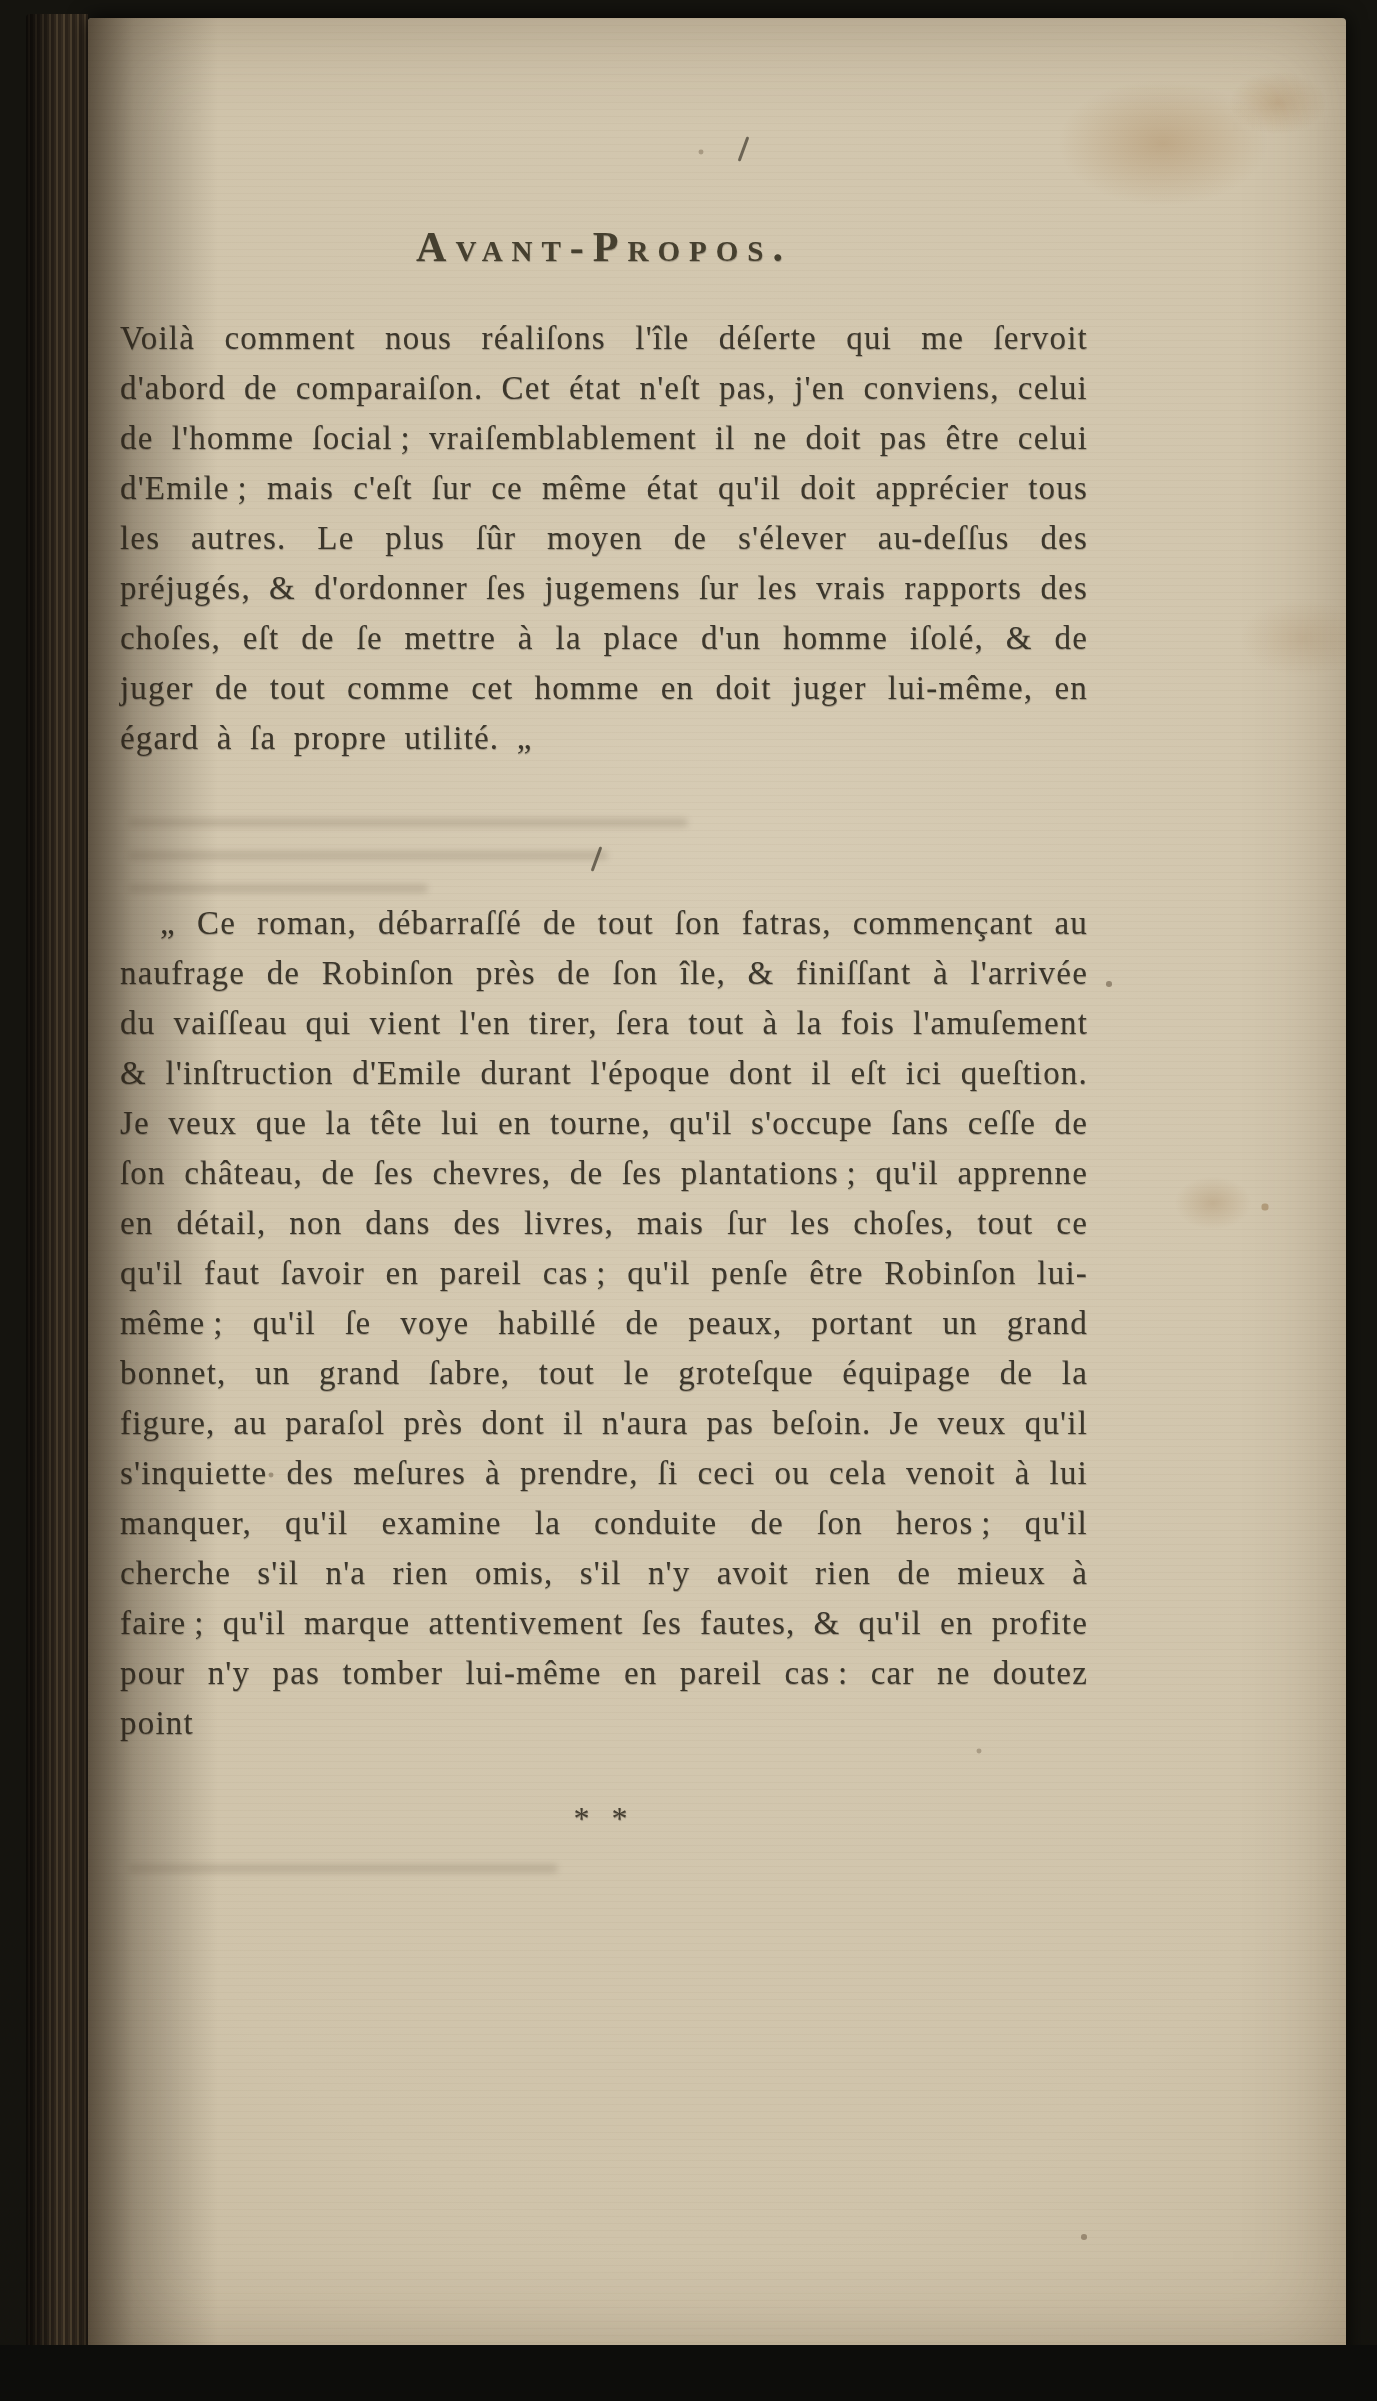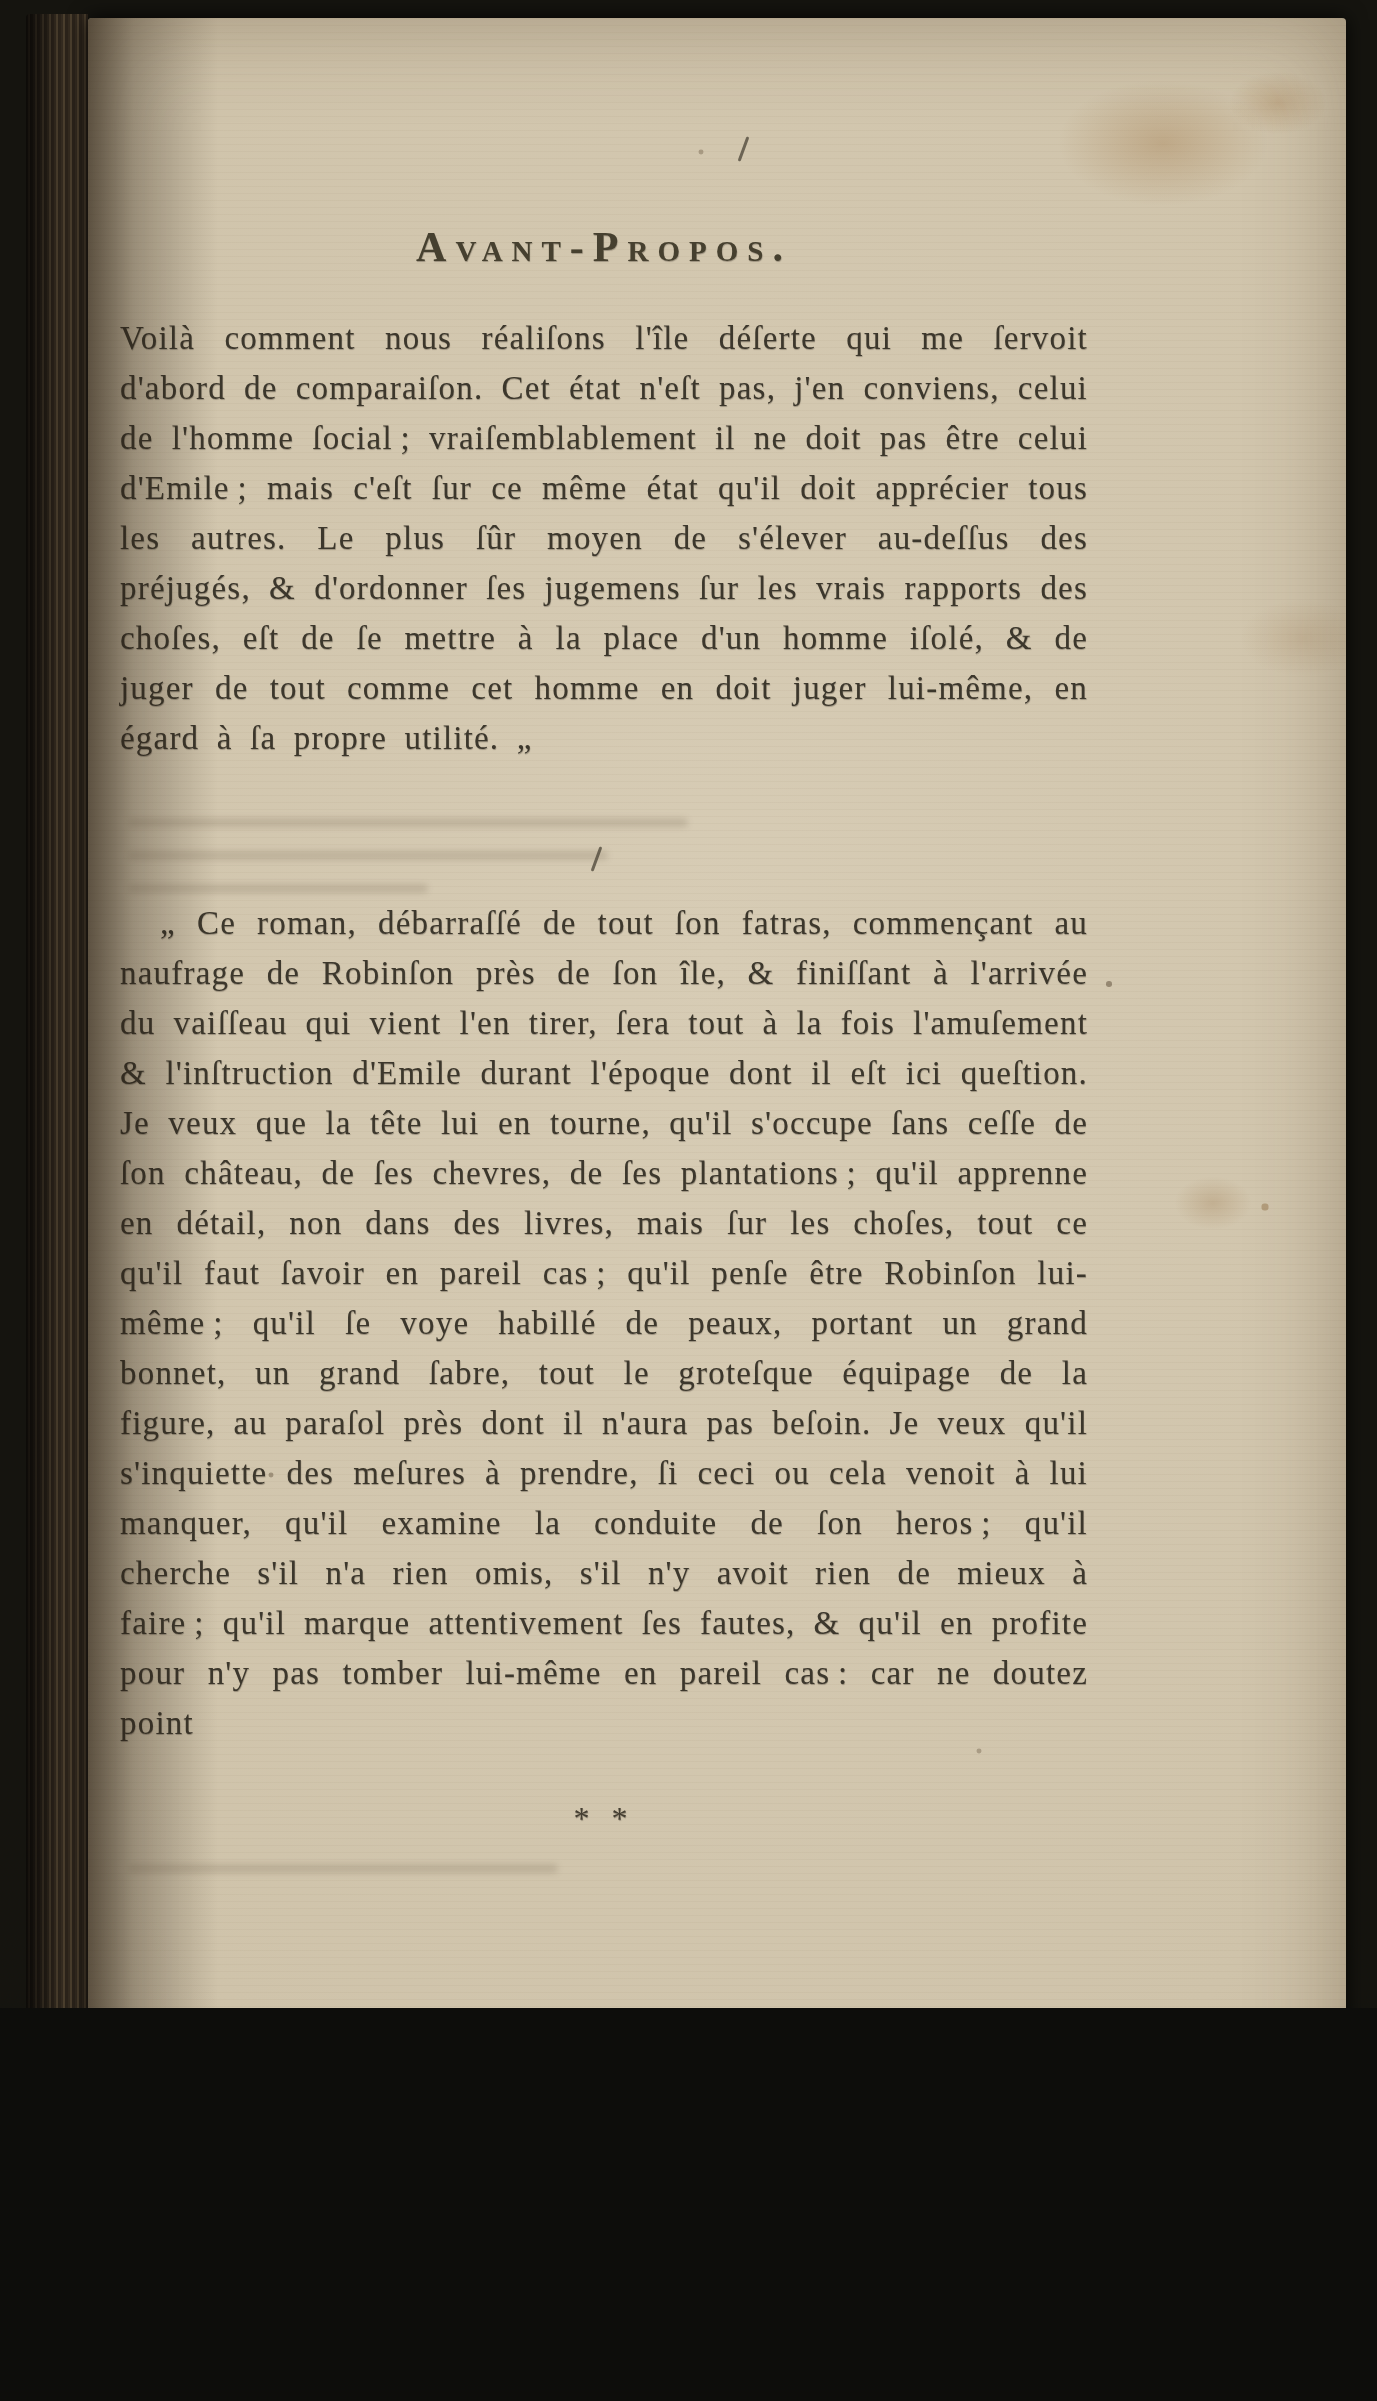--- a/index.html
+++ b/index.html
@@ -1,21 +1,21 @@
 <!DOCTYPE html>
 <html><head>
 <meta charset="utf-8">
 <style>
   * { margin:0; padding:0; box-sizing:border-box; }
   html, body { background:#0d0d0b; }
 
   .scan {
     position:relative;
     width:1377px;
-    height:2008px;
+    height:2345px;
     background:#15140f;
     overflow:hidden;
     font-family:"Liberation Serif","DejaVu Serif",serif;
   }
 
   
   .fore-edge {
     position:absolute;
     left:26px; top:14px;
     width:62px; height:2352px;

